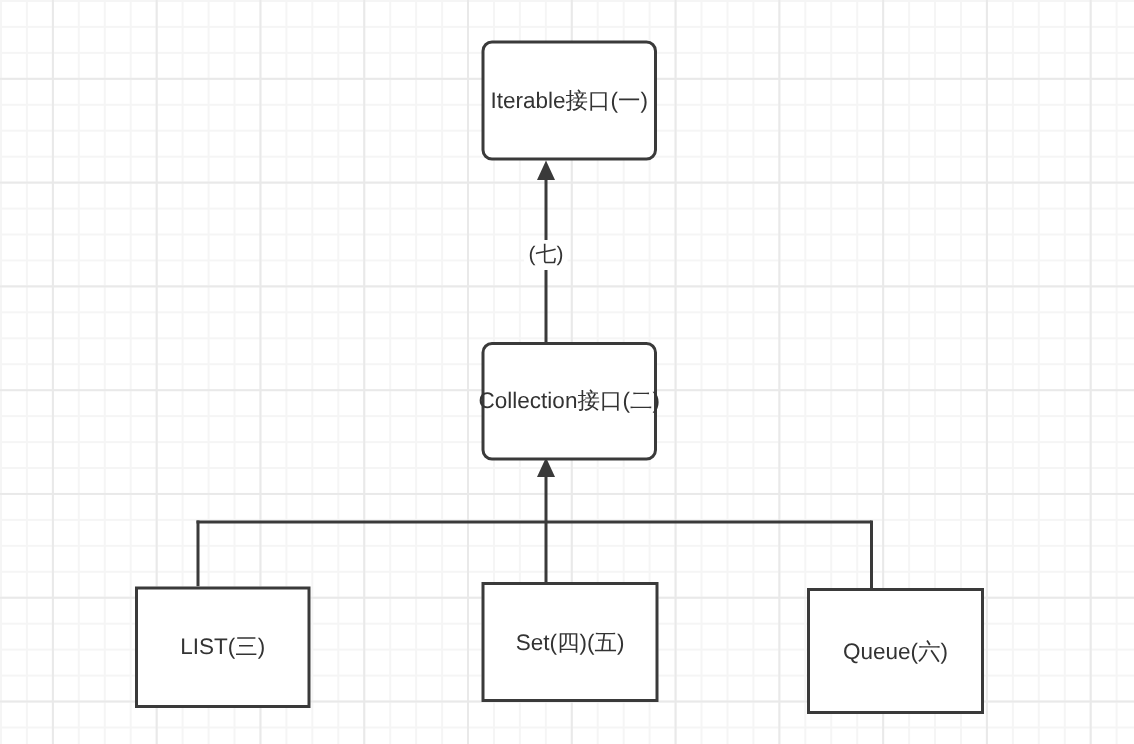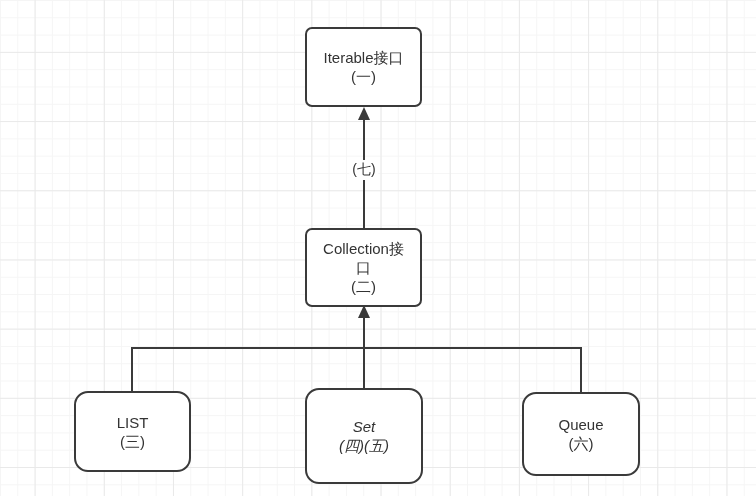--- a/index.html
+++ b/index.html
@@ -28,31 +28,32 @@
       0 51.9px,
       0 0,
       0 0;
   }
   .node {
     position: absolute;
     box-sizing: border-box;
     background: #ffffff;
     border: 2.5px solid #3a3a3a;
     display: flex;
-    flex-direction: column;
+    flex-direction: row;
     align-items: center;
     justify-content: center;
     text-align: center;
     font-size: 15px;
     line-height: 19px;
     color: #333333;
     z-index: 3;
+    margin-left: 16px;
   }
   .node.rounded { border-radius: 7px; }
-  .node.rect    { border-radius: 14px; }
+  .node.rect    { border-radius: 0; }
   .node-line { white-space: nowrap; }
 
   .line {
     position: absolute;
     background: #3a3a3a;
     z-index: 1;
   }
   .line.v { width: 2px; }
   .line.h { height: 2px; }
 
@@ -100,21 +101,21 @@
     <div class="node-line">Collection接</div>
     <div class="node-line">口</div>
     <div class="node-line">(二)</div>
   </div>
 
   <div class="node rect" style="left:74px; top:391px; width:117px; height:81px;">
     <div class="node-line">LIST</div>
     <div class="node-line">(三)</div>
   </div>
 
-  <div class="node rect" style="left:305px; top:388px; width:118px; height:96px;font-style:italic;">
+  <div class="node rect" style="left:305px; top:388px; width:118px; height:80px;">
     <div class="node-line">Set</div>
     <div class="node-line">(四)(五)</div>
   </div>
 
   <div class="node rect" style="left:522px; top:392px; width:118px; height:84px;">
     <div class="node-line">Queue</div>
     <div class="node-line">(六)</div>
   </div>
 
 </div>

